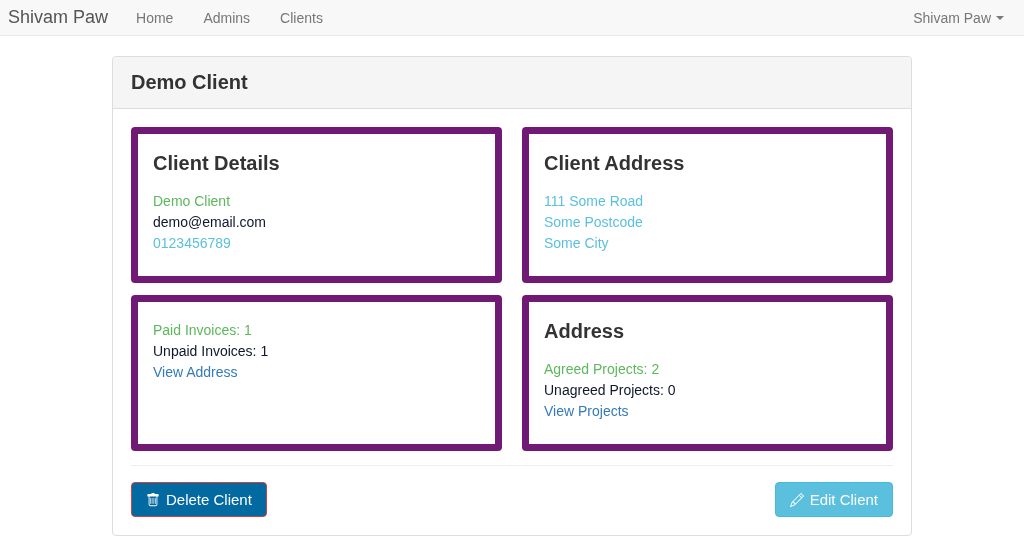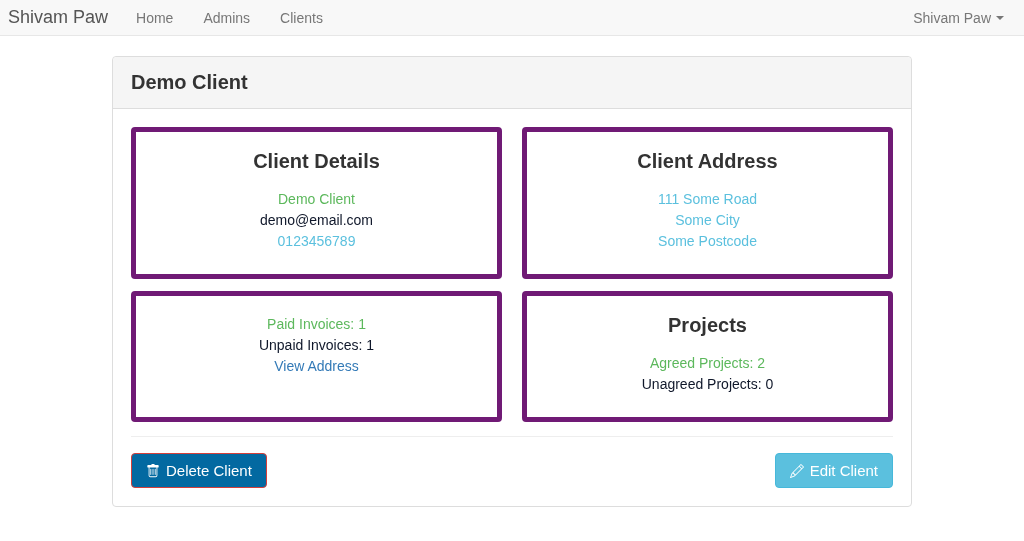--- a/index.html
+++ b/index.html
@@ -74,24 +74,23 @@
     .panel-body {
       padding: 18px;
     }
     .row {
       display: flex;
       gap: 20px;
       margin-bottom: 12px;
     }
     .card {
       flex: 1;
-      border: 5px solid #701a75;
+      border: 7px solid #701a75;
       border-radius: 4px;
       padding: 18px 15px 22px;
-      text-align: center;
     }
     .card h3 {
       font-size: 20px;
       font-weight: 600;
       color: #333;
       margin-bottom: 16px;
     }
     .line { font-size: 14px; line-height: 1.5; }
     .green { color: #5cb85c; }
     .orange { color: #0f172a; }
@@ -148,35 +147,36 @@
       <div class="row">
         <div class="card">
           <h3>Client Details</h3>
           <div class="line green">Demo Client</div>
           <div class="line orange">demo@email.com</div>
           <div class="line blue">0123456789</div>
         </div>
         <div class="card">
           <h3>Client Address</h3>
           <div class="line blue">111 Some Road</div>
+          <div class="line blue">Some Postcode</div>
           <div class="line blue">Some City</div>
-          <div class="line blue">Some Postcode</div>
         </div>
       </div>
 
       <div class="row">
         <div class="card">
           <div class="line green">Paid Invoices: 1</div>
           <div class="line orange">Unpaid Invoices: 1</div>
           <div class="line link">View Address</div>
         </div>
         <div class="card">
-          <h3>Projects</h3>
+          <h3>Address</h3>
           <div class="line green">Agreed Projects: 2</div>
           <div class="line orange">Unagreed Projects: 0</div>
+          <div class="line link">View Projects</div>
         </div>
       </div>
 
       <hr class="divider">
 
       <div class="actions">
         <button class="btn btn-danger">
           <svg class="icon" viewBox="0 0 16 16" fill="currentColor">
             <path d="M5.5 5.5A.5.5 0 0 1 6 6v6a.5.5 0 0 1-1 0V6a.5.5 0 0 1 .5-.5zm2.5 0a.5.5 0 0 1 .5.5v6a.5.5 0 0 1-1 0V6a.5.5 0 0 1 .5-.5zm3 .5a.5.5 0 0 0-1 0v6a.5.5 0 0 0 1 0V6z"></path>
             <path d="M14.5 3a1 1 0 0 1-1 1H13v9a2 2 0 0 1-2 2H5a2 2 0 0 1-2-2V4h-.5a1 1 0 0 1-1-1V2a1 1 0 0 1 1-1H6a1 1 0 0 1 1-1h2a1 1 0 0 1 1 1h3.5a1 1 0 0 1 1 1v1zM4.118 4 4 4.059V13a1 1 0 0 0 1 1h6a1 1 0 0 0 1-1V4.059L11.882 4H4.118zM2.5 3V2h11v1h-11z"></path>

